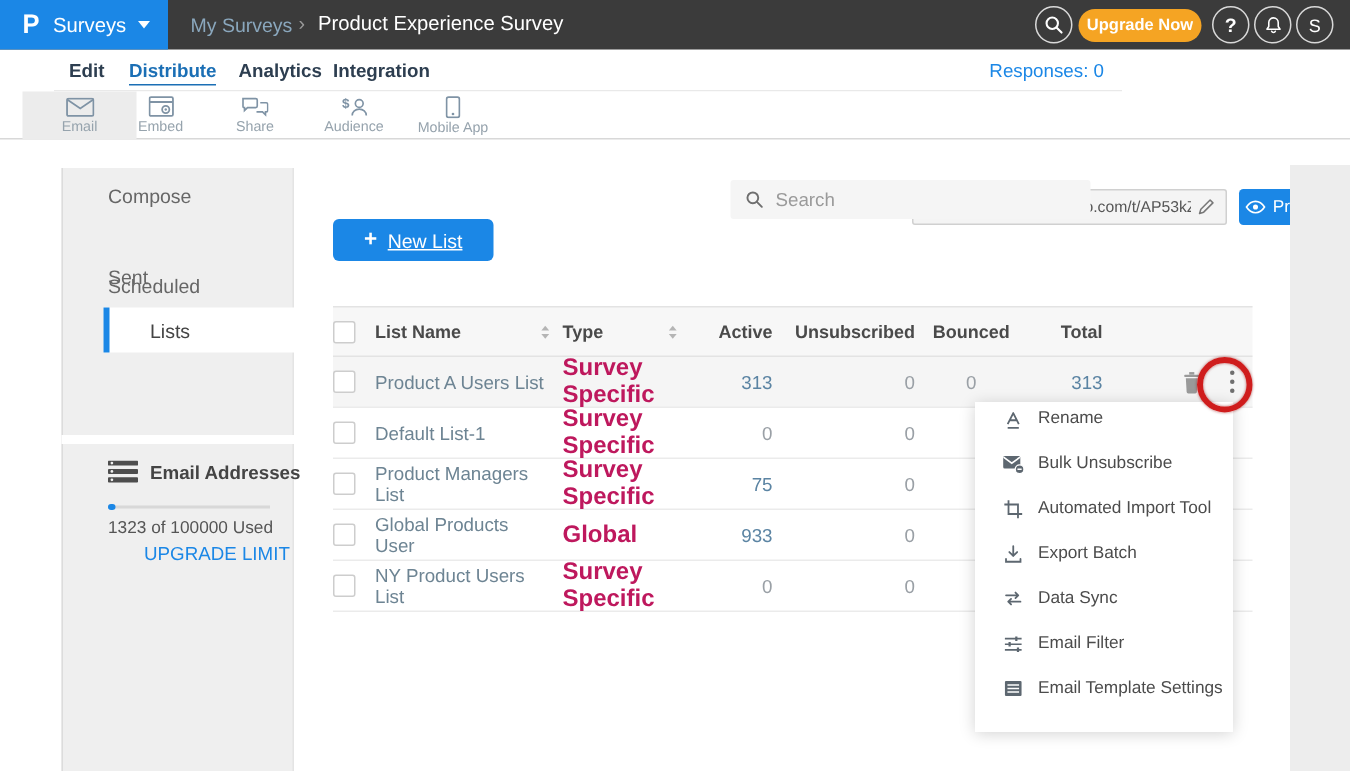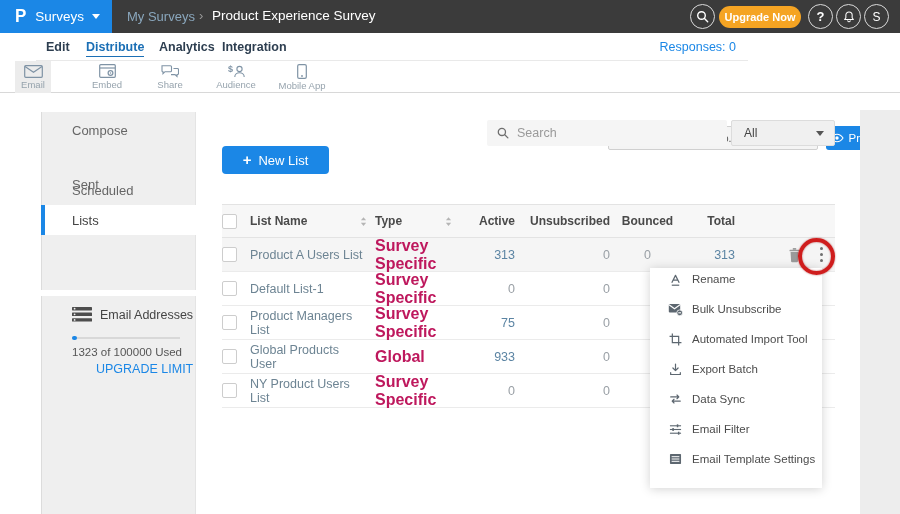--- a/index.html
+++ b/index.html
@@ -32,37 +32,37 @@
   .channel.active { background:#ececec; }
   .channel .ch-label { font-size:9.5px; color:#96a3ad; margin-top:1px; }
   .urlbox { left:608px; top:65px; width:210px; height:24px; background:#f4f4f4; border:1px solid #d0d0d0; border-radius:2px; display:flex; align-items:center; }
   .urlbox input { flex:1; min-width:0; border:none; background:transparent; font-family:inherit; font-size:10.5px; color:#555; padding:0 4px 0 8px; outline:none; }
   .preview-btn { left:826px; top:65px; width:67px; height:24px; background:#1b87e6; border:none; border-radius:3px; color:#fff; font-size:11.5px; font-family:inherit; display:flex; align-items:center; justify-content:center; gap:5px; cursor:pointer; }
 
   
   .side-panel { left:41px; top:112px; width:155px; height:402px; background:#efefef; border-left:1px solid #dcdcdc; border-right:1px solid #e4e4e4; }
   .right-strip { left:860px; top:110px; width:40px; height:404px; background:#ededed; }
   .side-item { left:41px; width:155px; height:30px; display:flex; align-items:center; padding-left:31px; font-size:13px; color:#666; cursor:pointer; }
-  .side-item.active { background:#fff; color:#444; border-left:4px solid #1b87e6; padding-left:27px; }
+  .side-item.active { background:#fff; color:#444; border-left:4px solid #1b87e6; padding-left:27px;margin-left:28px; }
   .side-divider { left:41px; top:290px; width:156px; height:6px; background:#fff; }
-  .ea-title { left:100px; top:308px; font-size:12.5px; font-weight:normal; color:#444; }
+  .ea-title { left:100px; top:308px; font-size:12.5px; font-weight:bold; color:#444; }
   .ea-track { left:72px; top:337px; width:108px; height:2px; background:#d8d8d8; }
   .ea-fill { left:72px; top:336px; width:5px; height:4px; background:#1b87e6; border-radius:2px; }
   .ea-usage { left:72px; top:346px; font-size:11.5px; color:#555; }
   .ea-upgrade { left:72px; top:362px; font-size:12.5px; color:#1b87e6; font-weight:500; cursor:pointer; text-decoration:none;margin-left:24px; }
 
   
   .searchbox { left:487px; top:120px; width:240px; height:26px; background:#f5f5f5; border-radius:2px; display:flex; align-items:center; }
   .searchbox input { flex:1; border:none; background:transparent; font-family:inherit; font-size:12.5px; color:#555; outline:none; }
   .searchbox input::placeholder { color:#9a9a9a; }
   .filter-all { left:731px; top:120px; width:104px; height:26px; background:#f0f0f0; border:1px solid #dcdcdc; border-radius:2px; display:flex; align-items:center; font-size:12px; color:#444; padding:0 10px 0 12px; cursor:pointer; }
   .caret-down-g { width:0; height:0; border-left:4px solid transparent; border-right:4px solid transparent; border-top:5px solid #555; margin-left:auto; }
   .newlist-btn { left:222px; top:146px; width:107px; height:28px; background:#1b87e6; border:none; border-radius:4px; color:#fff; font-family:inherit; display:flex; align-items:center; justify-content:center; gap:7px; cursor:pointer; }
   .newlist-btn .plus { font-size:15px; font-weight:bold; margin-top:-1px; }
-  .newlist-btn .lbl { font-size:13px; font-weight:500; }
+  .newlist-btn .lbl { font-size:13px; font-weight:500;text-decoration:underline; }
 
   
   .tbl { left:222px; top:204px; width:613px; }
   .trow { display:flex; align-items:center; height:34px; border-bottom:1px solid #ebebeb; background:#fff; }
   .trow.head { background:#f7f7f7; border-top:1px solid #e3e3e3; border-bottom:1px solid #e3e3e3; font-size:12px; font-weight:bold; color:#4a4a4a; }
   .trow.hl { background:#f5f5f5; }
   .c-check { width:28px; display:flex; justify-content:flex-start; }
   .checkbox { width:15px; height:15px; border:1.5px solid #cdcdcd; border-radius:2px; background:#fff; cursor:pointer; }
   .c-name { width:125px; display:flex; align-items:center; justify-content:space-between; padding-right:8px; }
   .c-type { width:85px; display:flex; align-items:center; justify-content:space-between; padding-right:8px; }
@@ -123,21 +123,21 @@
 
   <div class="abs navrow">
     <span class="abs navtab" style="left:10px;">Edit</span>
     <span class="abs navtab active" style="left:50px;">Distribute</span>
     <span class="abs navtab" style="left:123px;">Analytics</span>
     <span class="abs navtab" style="left:186px;">Integration</span>
     <span class="abs responses">Responses: 0</span>
   </div>
 
   <div class="abs toolbar">
-    <div class="abs channel active" style="left:15px; width:36px;text-align:right;">
+    <div class="abs channel active" style="left:15px; width:76px;text-align:right;">
       <svg width="19" height="13" viewBox="0 0 19 13">
           <rect x="0.7" y="0.7" width="17.6" height="11.6" rx="1" fill="none" stroke="#7f93a5" stroke-width="1.2"></rect>
           <path d="M1 1.5l8.5 5.8L18 1.5" fill="none" stroke="#7f93a5" stroke-width="1.2"></path>
         </svg>
       <span class="ch-label">Email</span>
     </div>
     <div class="abs channel" style="left:79px; width:56px;">
       <svg width="17" height="14" viewBox="0 0 17 14">
           <rect x="0.7" y="0.7" width="15.6" height="12.6" rx="1" fill="none" stroke="#7f93a5" stroke-width="1.2"></rect>
           <line x1="1" y1="4" x2="16" y2="4" stroke="#7f93a5" stroke-width="1.2"></line>
@@ -220,24 +220,20 @@
   <a class="abs ea-upgrade">UPGRADE LIMIT</a>
 
   <div class="abs searchbox">
     <span style="display:flex; padding:0 8px 0 10px;">
       <svg width="12" height="12" viewBox="0 0 13 13">
           <circle cx="5.3" cy="5.3" r="3.9" fill="none" stroke="#6f6f6f" stroke-width="1.4"></circle>
           <line x1="8.4" y1="8.4" x2="11.8" y2="11.8" stroke="#6f6f6f" stroke-width="1.4" stroke-linecap="round"></line>
         </svg>
     </span>
     <input type="text" placeholder="Search" style="">
-  </div>
-  <div class="abs filter-all">
-    <span>All</span>
-    <span class="caret-down-g"></span>
   </div>
   <button class="abs newlist-btn">
     <span class="plus">+</span>
     <span class="lbl">New List</span>
   </button>
 
   <div class="abs tbl">
     <div class="trow head">
       <div class="c-check">
           <span class="checkbox"></span>

